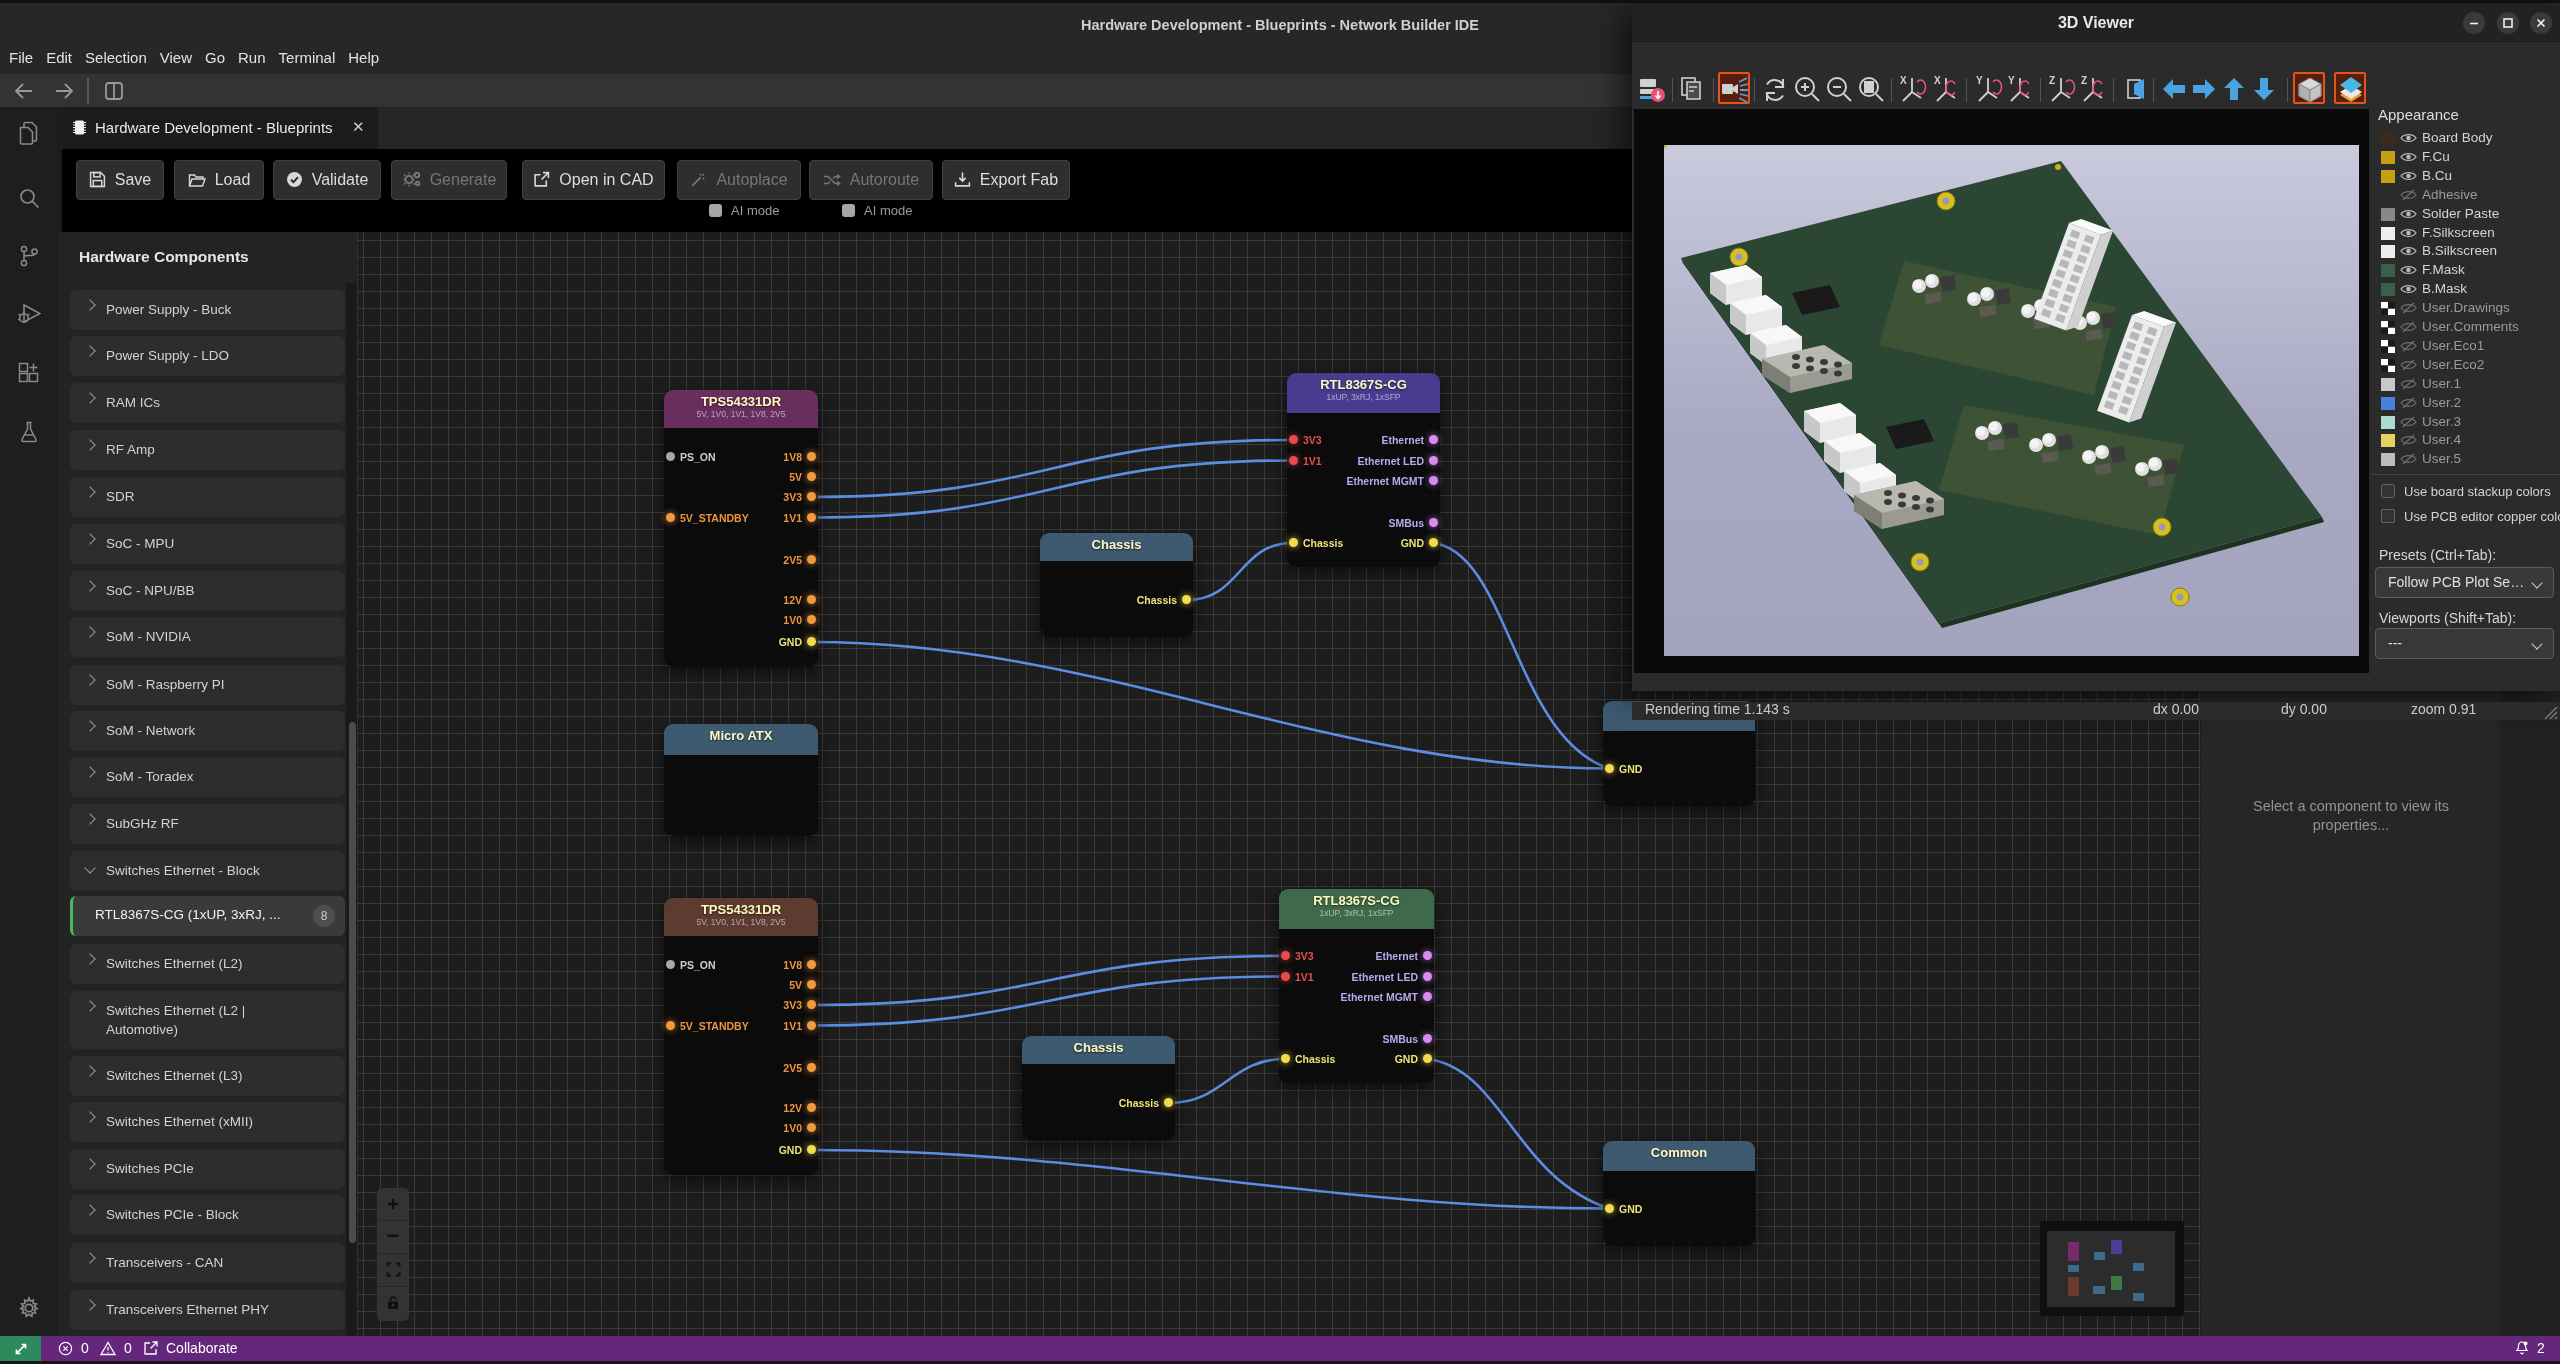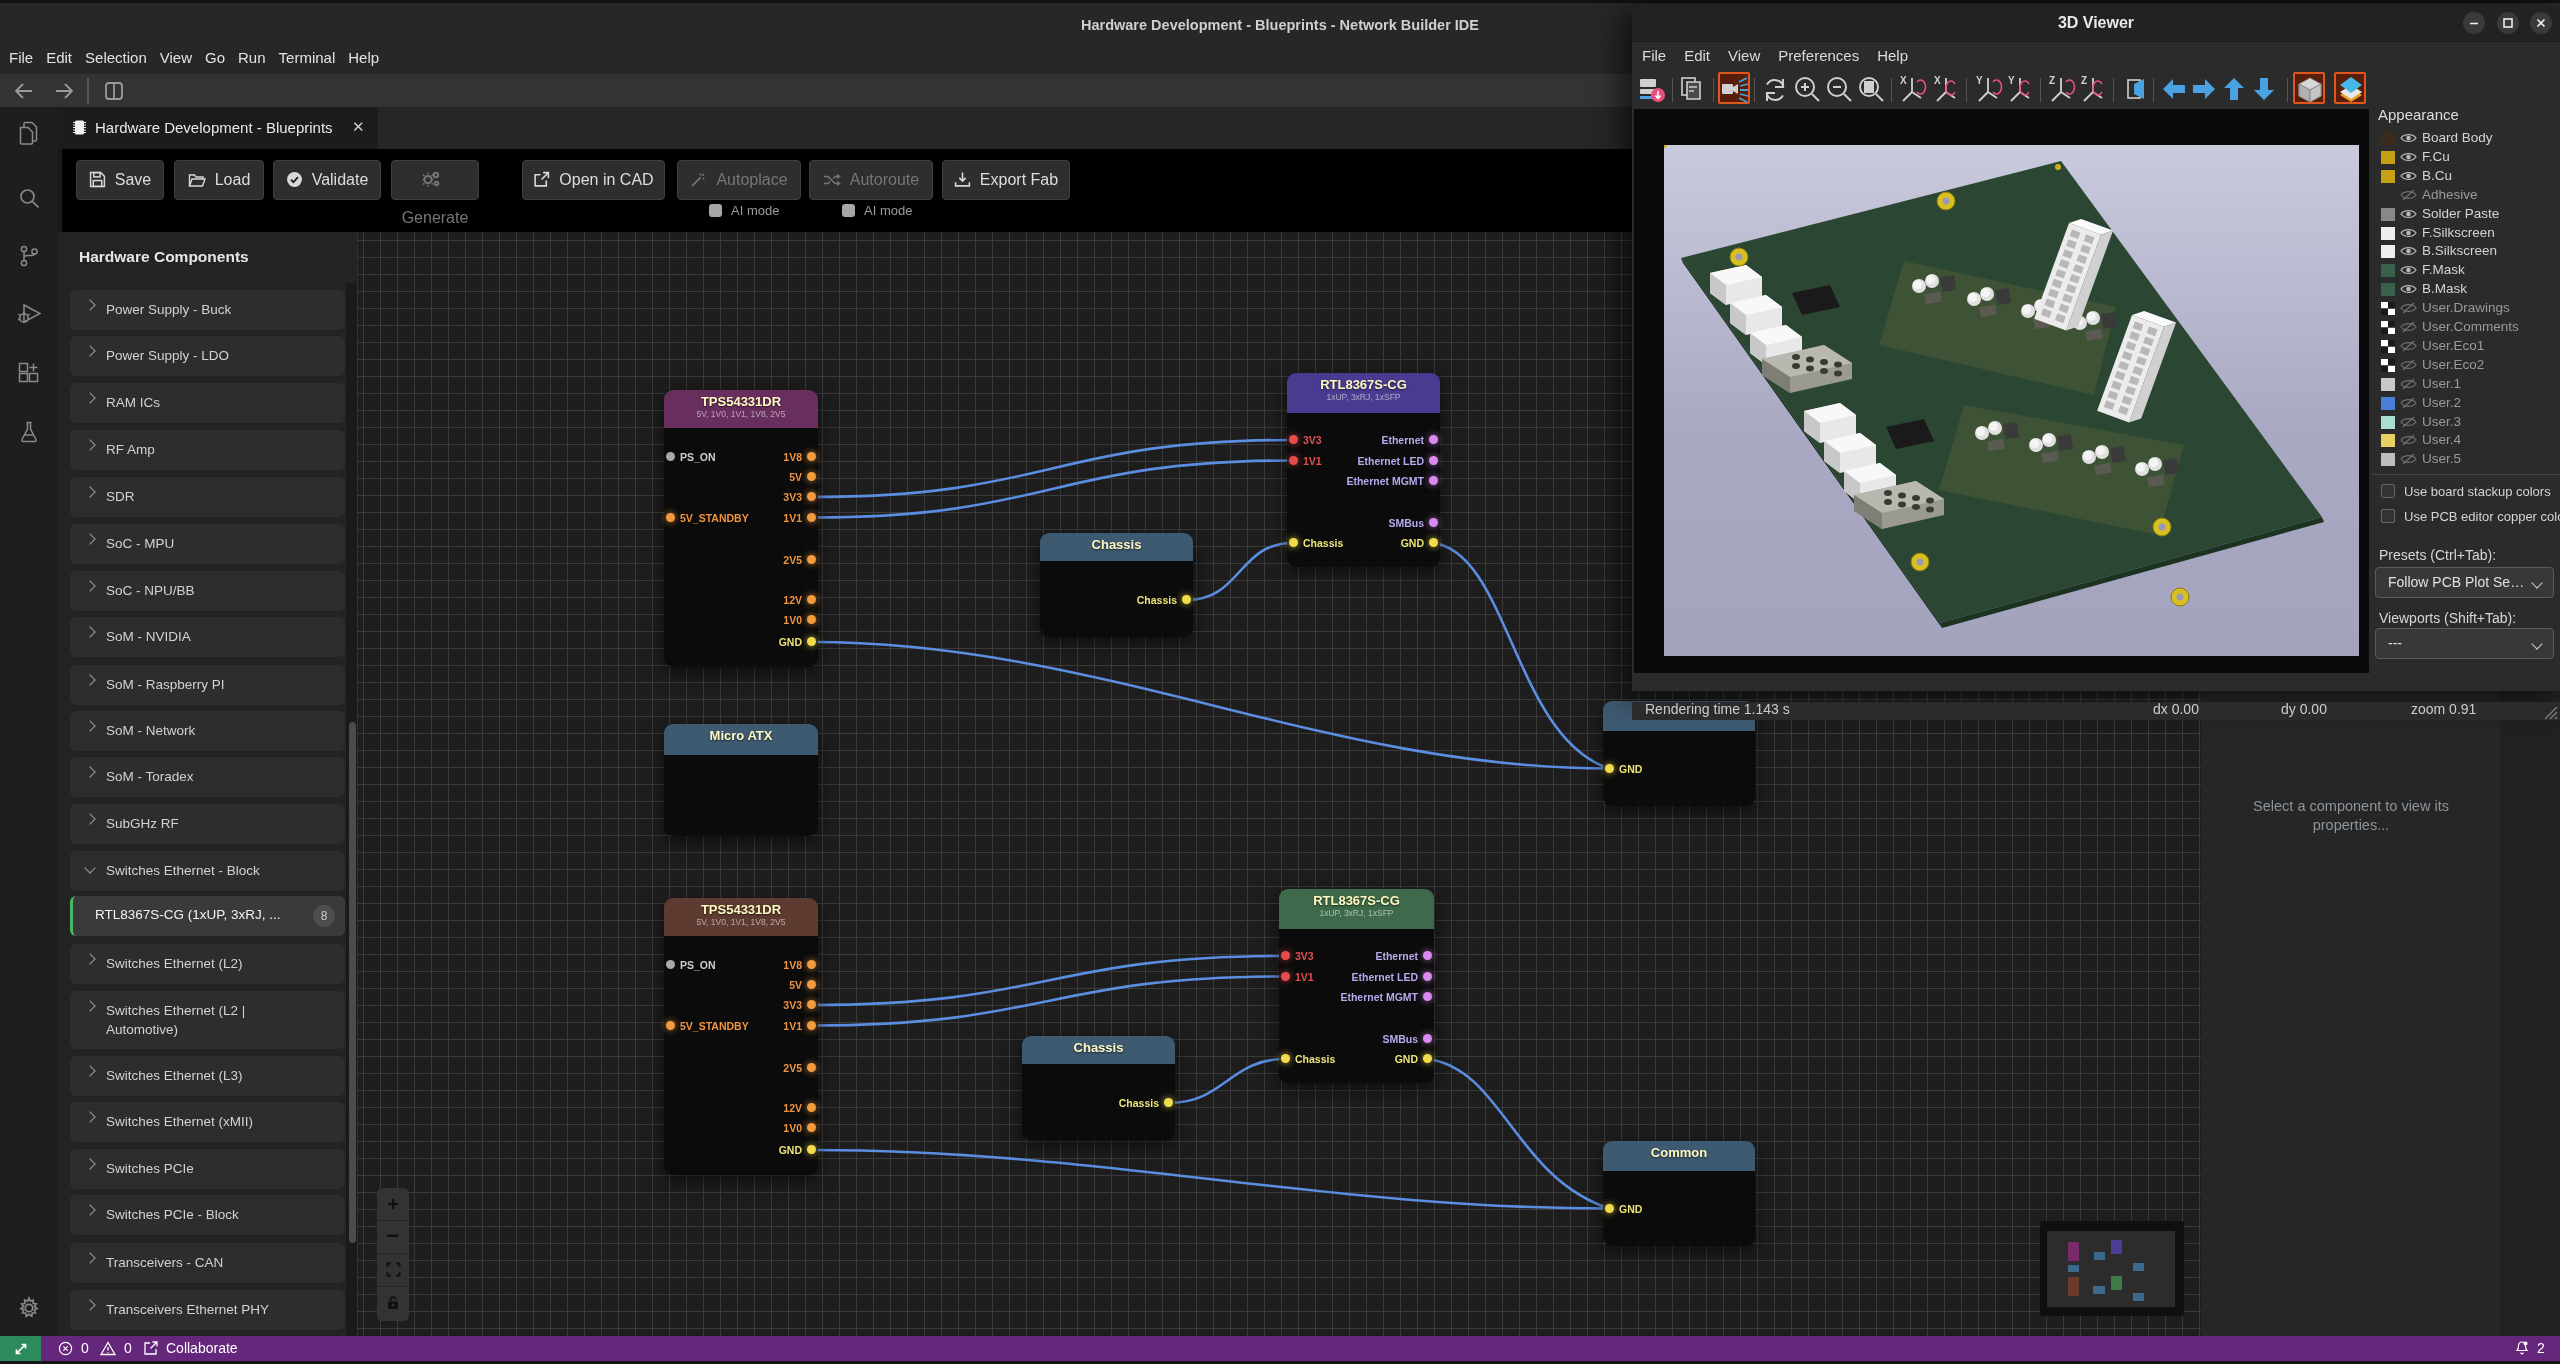--- a/index.html
+++ b/index.html
@@ -140,21 +140,21 @@
         <rect x="4" y="9" width="8" height="5.5"></rect>
         <rect x="4.5" y="1.5" width="6" height="4"></rect>
       </svg>Save</div>
     <div class="tbtn" style="left:112px;width:90px"><svg width="18" height="16" viewBox="0 0 18 15" fill="none" stroke="#d8d8d8" stroke-width="1.4">
         <path d="M1.5 13.5 V2.5 H6.5 L8 4.5 H15 V6.5 M1.5 13.5 L4 6.5 H17 L14.5 13.5 Z"></path>
       </svg>Load</div>
     <div class="tbtn" style="left:211px;width:108px"><svg width="17" height="17" viewBox="0 0 16 16">
         <circle cx="8" cy="8" r="7" fill="#d8d8d8"></circle>
         <path d="M4.7 8.2 L7 10.5 L11.3 5.8" fill="none" stroke="#262626" stroke-width="1.8"></path>
       </svg>Validate</div>
-    <div class="tbtn dis" style="left:329px;width:88px"><svg width="19" height="17" viewBox="0 0 19 17">
+    <div class="tbtn dis" style="left:329px;width:116px"><svg width="19" height="17" viewBox="0 0 19 17">
         <g fill="none" stroke="#767676" stroke-width="2">
           <circle cx="7" cy="8.5" r="3.6"></circle>
           <circle cx="15" cy="4" r="2.2"></circle>
           <circle cx="15.5" cy="12.5" r="1.8"></circle>
         </g>
         <g stroke="#767676" stroke-width="1.5">
           <path d="M7 3.2 V1.4 M7 13.8 V15.6 M1.7 8.5 H3.4 M10.6 8.5 H12.3 M3.3 4.8 L2 3.5 M10.7 12.2 L12 13.5 M10.7 4.8 L12 3.5 M3.3 12.2 L2 13.5"></path>
         </g>
       </svg>Generate</div>
     <div class="tbtn" style="left:460px;width:143px"><svg width="17" height="17" viewBox="0 0 16 16" fill="none" stroke="#d8d8d8" stroke-width="1.5">
@@ -486,21 +486,20 @@
     <div class="wbtn" style="left:831px"><svg width="22" height="22" viewBox="0 0 22 22" stroke="#efefef" stroke-width="1.6">
           <path d="M7 11.5 H15"></path>
         </svg></div>
     <div class="wbtn" style="left:865px"><svg width="22" height="22" viewBox="0 0 22 22" fill="none" stroke="#efefef" stroke-width="1.6">
           <rect x="7" y="7" width="8" height="8"></rect>
         </svg></div>
     <div class="wbtn" style="left:898px"><svg width="22" height="22" viewBox="0 0 22 22" stroke="#efefef" stroke-width="1.6">
           <path d="M7.5 7.5 L14.5 14.5 M14.5 7.5 L7.5 14.5"></path>
         </svg></div>
   </div>
-  <div id="vmenu"><span style="margin-left:1px">File</span><span>Edit</span><span>View</span><span>Preferences</span><span>Help</span></div>
   <div id="vtools">
       <svg width="30" height="32" viewBox="0 0 30 32" style="left:5px">
         <g fill="#d0d0d0">
           <rect x="3" y="5" width="16" height="8" rx="1"></rect>
           <rect x="3" y="15" width="16" height="5" rx="1"></rect>
           <rect x="3" y="22" width="13" height="3" fill="#4aa3e0"></rect>
         </g>
         <circle cx="21" cy="21" r="7" fill="#e8507a"></circle>
         <path d="M21 17 V24 M18.5 21.5 L21 24.5 L23.5 21.5" stroke="#fff" stroke-width="1.6" fill="none"></path>
       </svg>

